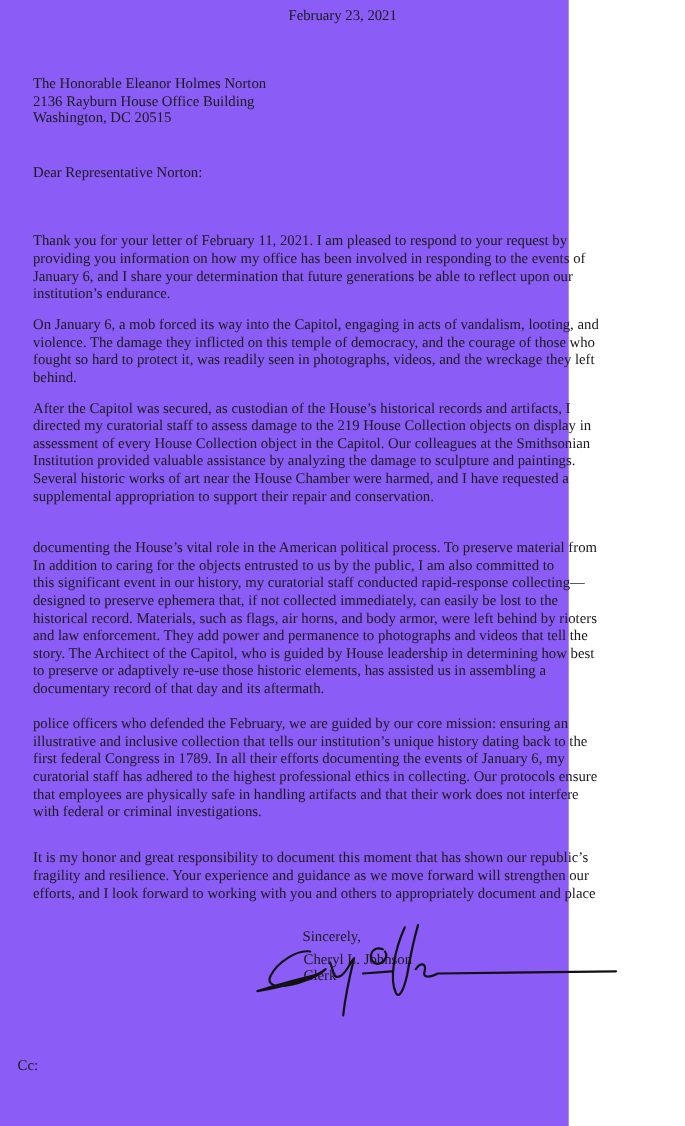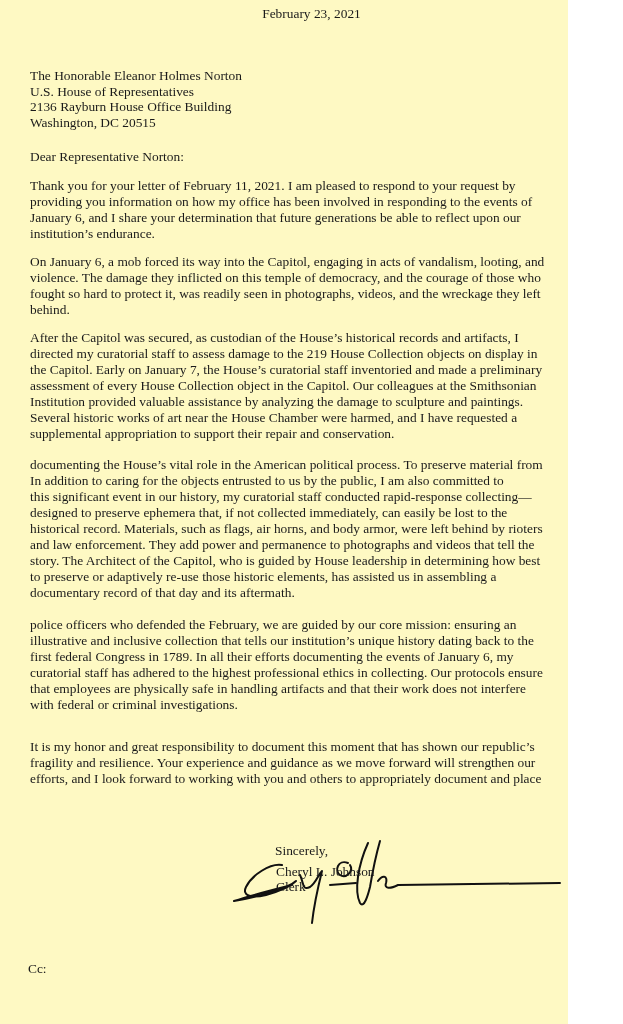--- a/index.html
+++ b/index.html
@@ -3,45 +3,44 @@
 <meta charset="utf-8">
 <style>
   html, body { margin: 0; padding: 0; background: #ffffff; }
   body {
     width: 623px; height: 1024px; overflow: hidden; position: relative;
     font-family: "Liberation Serif", "DejaVu Serif", serif;
     color: #1a1a1a;
     font-size: 13.4px;
     line-height: 16px;
   }
-  .page { position: absolute; left: 0; top: 0; width: 568px; height: 1024px; background: #fef9c3; }
+  .page { position: absolute; left: 0; top: 0; width: 517px; height: 1024px; background: #8b5cf6; }
   .date { position: absolute; top: 6px; left: 0; width: 623px; text-align: center; font-size: 13.4px; }
   .addr { position: absolute; left: 30px; top: 68px; }
   .addr div { height: 15.5px; white-space: nowrap; }
   .salutation { position: absolute; left: 30px; top: 149px; white-space: nowrap; }
-  .para { position: absolute; left: 30px; width: 580px; }
+  .para { position: absolute; left: 30px; width: 580px; margin-top: 33px; }
   .para .ln { display: block; white-space: nowrap; height: 16px; }
   .closing { position: absolute; left: 275px; top: 843px; text-align: right; }
   .sig { position: absolute; left: 230px; top: 835px; width: 340px; height: 90px; }
   .signer { position: absolute; left: 276px; top: 864px; }
   .signer div { height: 15px; white-space: nowrap; }
-  .cc { position: absolute; left: 28px; top: 961px; display: flex; }
+  .cc { position: absolute; left: 16px; top: 961px; display: flex; }
   .cc-label { width: 52px; }
   .cc-list div { height: 16px; white-space: nowrap; }
 </style>
 </head>
 <body>
 
 <div class="page">
 
   <div class="date">February 23, 2021</div>
 
   <div class="addr">
     <div>The Honorable Eleanor Holmes Norton</div>
-    <div>U.S. House of Representatives</div>
     <div>2136 Rayburn House Office Building</div>
     <div>Washington, DC 20515</div>
   </div>
 
   <div class="salutation">Dear Representative Norton:</div>
 
   <div class="para" style="top:178px">
     <span class="ln">Thank you for your letter of February 11, 2021. I am pleased to respond to your request by</span>
     <span class="ln">providing you information on how my office has been involved in responding to the events of</span>
     <span class="ln">January 6, and I share your determination that future generations be able to reflect upon our</span>
@@ -51,21 +50,20 @@
   <div class="para" style="top:254px">
     <span class="ln">On January 6, a mob forced its way into the Capitol, engaging in acts of vandalism, looting, and</span>
     <span class="ln">violence. The damage they inflicted on this temple of democracy, and the courage of those who</span>
     <span class="ln">fought so hard to protect it, was readily seen in photographs, videos, and the wreckage they left</span>
     <span class="ln">behind.</span>
   </div>
 
   <div class="para" style="top:330px">
     <span class="ln">After the Capitol was secured, as custodian of the House’s historical records and artifacts, I</span>
     <span class="ln">directed my curatorial staff to assess damage to the 219 House Collection objects on display in</span>
-    <span class="ln">the Capitol. Early on January 7, the House’s curatorial staff inventoried and made a preliminary</span>
     <span class="ln">assessment of every House Collection object in the Capitol. Our colleagues at the Smithsonian</span>
     <span class="ln">Institution provided valuable assistance by analyzing the damage to sculpture and paintings.</span>
     <span class="ln">Several historic works of art near the House Chamber were harmed, and I have requested a</span>
     <span class="ln">supplemental appropriation to support their repair and conservation.</span>
   </div>
 
   <div class="para" style="top:457px">
     <span class="ln">documenting the House’s vital role in the American political process. To preserve material from</span>
     <span class="ln">In addition to caring for the objects entrusted to us by the public, I am also committed to</span>
     <span class="ln">this significant event in our history, my curatorial staff conducted rapid-response collecting—</span>

